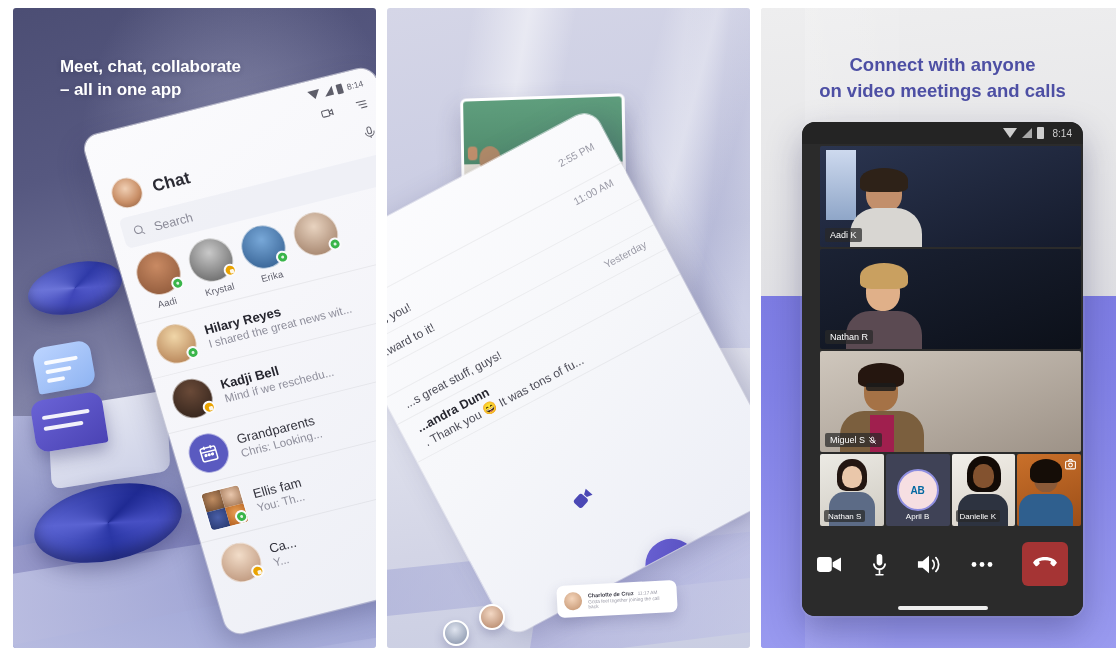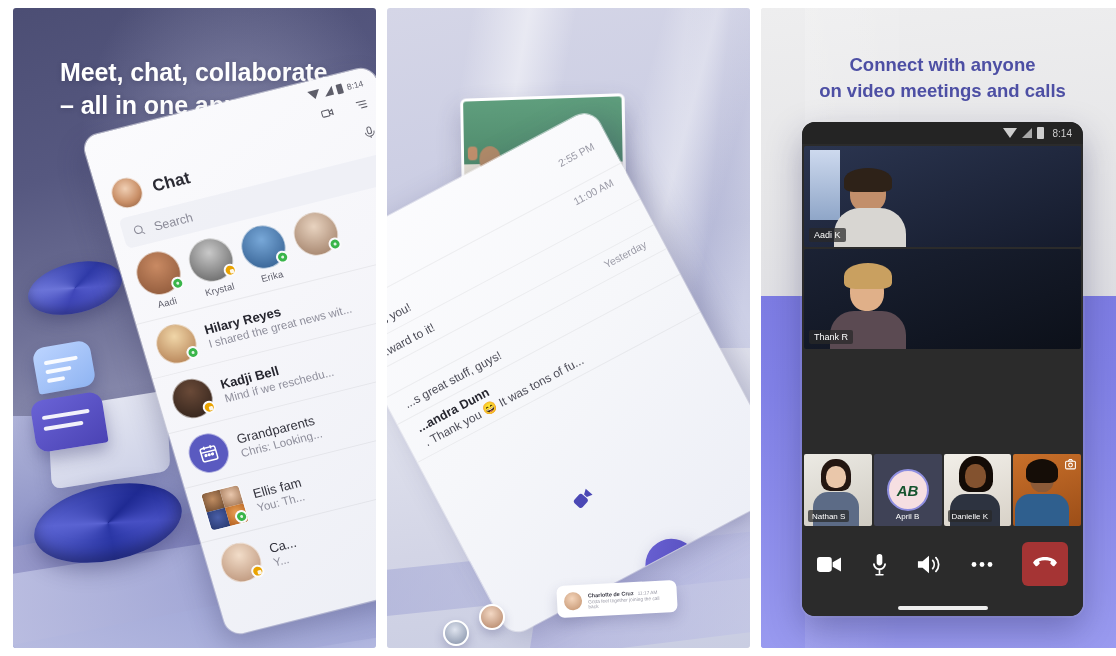--- a/index.html
+++ b/index.html
@@ -44,21 +44,21 @@
   .p1 .floorband2 {
     position: absolute; left: -40px; bottom: -18px; width: 440px; height: 120px;
     background: linear-gradient(100deg, rgba(196,199,230,.85), rgba(170,176,220,.7) 60%, rgba(150,156,208,.5));
     transform: rotate(-9deg);
   }
 
   
   .headline {
     position: absolute; left: 47px; top: 48px;
     color: #ffffff;
-    font-size: 25px; line-height: 1.33;
+    font-size: 17px; line-height: 1.33;
     font-weight: 600;
     letter-spacing: -0.1px;
     text-shadow: 0 1px 5px rgba(40,40,70,.30);
     width: 300px;
   }
 
   
   .phone1 {
     position: absolute;
     left: 68px; top: 130px;
@@ -232,36 +232,36 @@
     background: #2b2b2b; border-radius: 13px;
     box-shadow: 0 14px 34px rgba(40,40,90,.35), 0 0 0 2px rgba(255,255,255,.10);
     overflow: hidden; display: flex; flex-direction: column;
   }
   .p3-status { height: 22px; background: #242424; display: flex; align-items: center;
     justify-content: flex-end; gap: 5px; padding-right: 11px; }
   .p3-status .t { color: #cfcfcf; font-size: 10px; margin-left: 4px; }
   .w3 { width: 0; height: 0; border-left: 7px solid transparent; border-right: 7px solid transparent; border-top: 10px solid #cfcfcf; }
   .s3 { width: 0; height: 0; border-left: 10px solid transparent; border-bottom: 10px solid #a9a9a9; }
   .b3 { width: 7px; height: 12px; background: #cfcfcf; border-radius: 1px; }
-  .grid3 { flex: 1; display: flex; flex-direction: column; gap: 2px; padding: 2px; }
+  .grid3 { flex: 1; display: flex; flex-direction: column; gap: 2px; padding: 2px; margin-left: 16px; }
   .grow { display: flex; gap: 2px; flex: 1; }
   .tile { position: relative; flex: 1; overflow: hidden; border-radius: 2px; }
   .tile .nm {
     position: absolute; left: 5px; bottom: 5px;
     background: rgba(40,40,40,.72); color: #fff;
     font-size: 9px; padding: 2px 5px; border-radius: 2px;
     display: flex; align-items: center; gap: 3px; white-space: nowrap;
   }
   .mutedmic { width: 9px; height: 9px; }
   .smallrow { flex: 0 0 72px; display: flex; gap: 2px; }
   .smallrow .tile .nm { font-size: 8px; padding: 1.5px 4px; left: 4px; bottom: 4px; }
   .avatar-tile { background: #3f4256; display: flex; align-items: center; justify-content: center; }
   .av-circle { width: 42px; height: 42px; border-radius: 50%; background: #f6dfe2;
     border: 2.5px solid #8f8fe0; display: flex; align-items: center; justify-content: center;
-    color: #14532d; font-size: 15px; font-weight: 600; font-style: italic; }
+    color: #0369a1; font-size: 10px; font-weight: 600; }
   .camico { position: absolute; right: 4px; top: 4px; width: 13px; height: 13px; color: #fff; }
   .ctrlbar { height: 72px; background: #2b2b2b; display: flex; align-items: center;
     justify-content: space-between; padding: 0 15px; }
   .ctrl { color: #fff; display: flex; align-items: center; justify-content: center; cursor: pointer; }
   .hangup { width: 46px; height: 44px; border-radius: 6px; background: #a53434;
     display: flex; align-items: center; justify-content: center; }
   .p3-home { height: 16px; background: #2b2b2b; display: flex; align-items: center; justify-content: center; }
   .p3-home i { display: block; width: 90px; height: 4px; border-radius: 2px; background: #eee; }
 </style>
 </head>
@@ -559,26 +559,41 @@
             </div>
           </div>
         </div>
 
         <div class="grow">
           <div class="tile" style="background:linear-gradient(160deg,#1b2234,#0c1019)">
             <i style="position:absolute;left:46px;top:22px;width:34px;height:40px;border-radius:48% 48% 44% 44%;background:#e0b089"></i>
             <i style="position:absolute;left:40px;top:14px;width:48px;height:26px;border-radius:50% 50% 24% 24%;background:#c9a060"></i>
             <i style="position:absolute;left:26px;top:62px;width:76px;height:44px;border-radius:24px 24px 0 0;background:#5b4a52"></i>
             <div class="nm">
-              <span>Thank R</span>
+              <span>Nathan R</span>
             </div>
           </div>
         </div>
 
         <div class="grow">
+          <div class="tile" style="background:linear-gradient(160deg,#cfc7bd,#9d9287)">
+            <i style="position:absolute;left:44px;top:20px;width:34px;height:40px;border-radius:48% 48% 44% 44%;background:#a3apa;background:#a57246"></i>
+            <i style="position:absolute;left:38px;top:12px;width:46px;height:24px;border-radius:50% 50% 22% 22%;background:#25160f"></i>
+            <i style="position:absolute;left:46px;top:32px;width:30px;height:8px;border-radius:3px;background:#1b1b1b;opacity:.85"></i>
+            <i style="position:absolute;left:20px;top:60px;width:84px;height:48px;border-radius:24px 24px 0 0;background:#7b5f3e"></i>
+            <i style="position:absolute;left:50px;top:64px;width:24px;height:44px;background:#a01f4e"></i>
+            <div class="nm">
+              <span>Miguel S</span>
+              <svg class="mutedmic" viewBox="0 0 24 24" fill="none" stroke="#fff" stroke-width="2.2">
+                <rect x="9" y="3" width="6" height="10" rx="3"></rect>
+                  <path d="M5 11a7 7 0 0014 0"></path>
+                  <path d="M3 3l18 18"></path>
+              </svg>
+            </div>
+          </div>
         </div>
 
         <div class="smallrow">
           <div class="tile" style="background:linear-gradient(160deg,#eceae4,#cfcbc2)">
             <i style="position:absolute;left:21px;top:10px;width:22px;height:26px;border-radius:48% 48% 44% 44%;background:#e8c4a6"></i>
             <i style="position:absolute;left:17px;top:5px;width:30px;height:32px;border-radius:48% 48% 30% 30%;background:#231611"></i>
             <i style="position:absolute;left:22px;top:12px;width:20px;height:22px;border-radius:48% 48% 44% 44%;background:#eac7aa"></i>
             <i style="position:absolute;left:9px;top:38px;width:46px;height:34px;border-radius:15px 15px 0 0;background:#5c6b86"></i>
             <div class="nm">
               <span>Nathan S</span>

